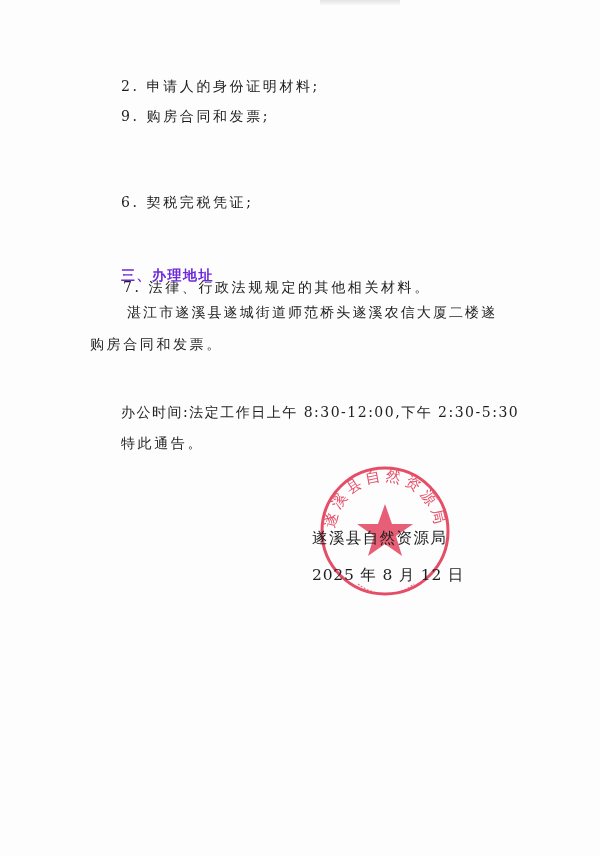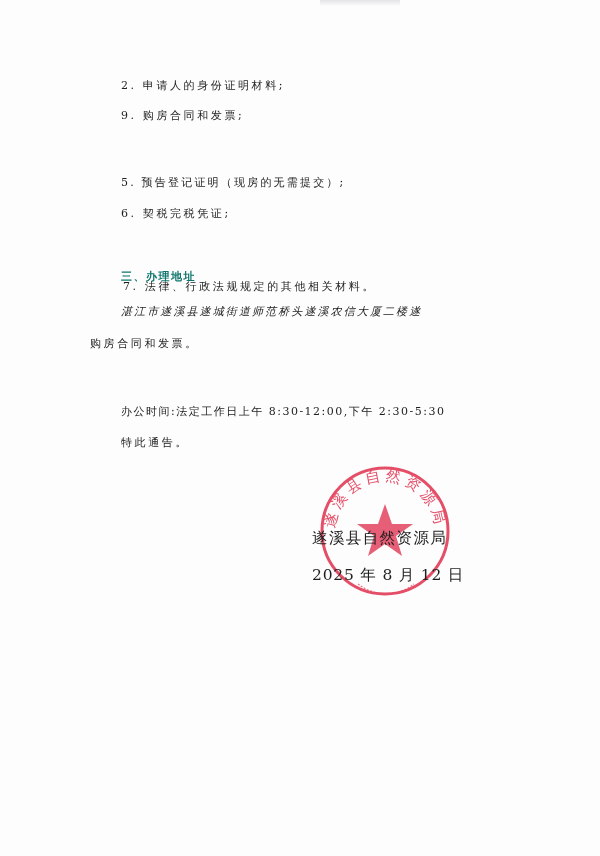--- a/index.html
+++ b/index.html
@@ -16,31 +16,31 @@
       color: #222;
     }
     .page {
       position: absolute;
       left: 0; top: 0;
       width: 600px; height: 856px;
       background: #fdfdfd;
     }
     .line {
       position: absolute;
-      font-size: 11px;
+      font-size: 14px;
       line-height: 20px;
       white-space: nowrap;
       letter-spacing: 2.6px;
       color: #1e1e1e;
     }
     .heading {
-      font-family: Liberation Sans, sans-serif;
+      font-family: Liberation Serif, serif;
       font-weight: bold;
       letter-spacing: 1.5px;
-      color: #0f766e;
+      color: #6d28d9;
     }
     .stamp {
       position: absolute;
       left: 318px;
       top: 466px;
       width: 134px;
       height: 132px;
       opacity: 0.85;
     }
     .sig {
@@ -60,27 +60,26 @@
   </style>
 </head>
 <body>
 
 <div class="page">
 
   <div class="scan-smudge"></div>
 
   <div class="line" style="left:121px; top:76px;">2. 申请人的身份证明材料;</div>
   <div class="line" style="left:121px; top:106px;">9. 购房合同和发票;</div>
-  <div class="line" style="left:121px; top:173px; letter-spacing:2.2px;">5. 预告登记证明（现房的无需提交）;</div>
-  <div class="line" style="left:121px; top:204px;">6. 契税完税凭证;</div>
+  <div class="line" style="left:121px; top:192px;">6. 契税完税凭证;</div>
   <div class="line" style="left:123px; top:235px;margin-top:42px;">7. 法律、行政法规规定的其他相关材料。</div>
 
   <div class="line heading" style="left:121px; top:266px;">三、办理地址</div>
 
-  <div class="line" style="left:121px; top:302px; letter-spacing:2.1px;font-style:italic;">湛江市遂溪县遂城街道师范桥头遂溪农信大厦二楼遂</div>
+  <div class="line" style="left:127px; top:302px; letter-spacing:2.1px;">湛江市遂溪县遂城街道师范桥头遂溪农信大厦二楼遂</div>
   <div class="line" style="left:90px; top:334px;">购房合同和发票。</div>
 
 
   <div class="line" style="left:121px; top:402px; letter-spacing:1.5px;">办公时间:法定工作日上午 8:30-12:00,下午 2:30-5:30</div>
 
   <div class="line" style="left:121px; top:433px;">特此通告。</div>
 
   <svg class="stamp" viewBox="0 0 134 132">
     <defs>
       <path id="sealArc" d="M 20 82 A 50 50 0 1 1 114 82" fill="none"></path>

